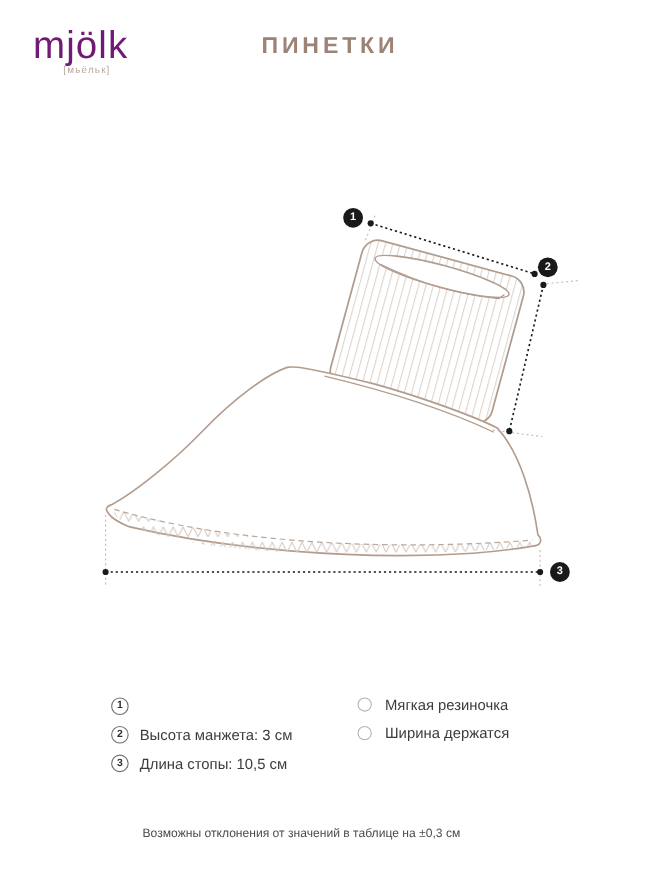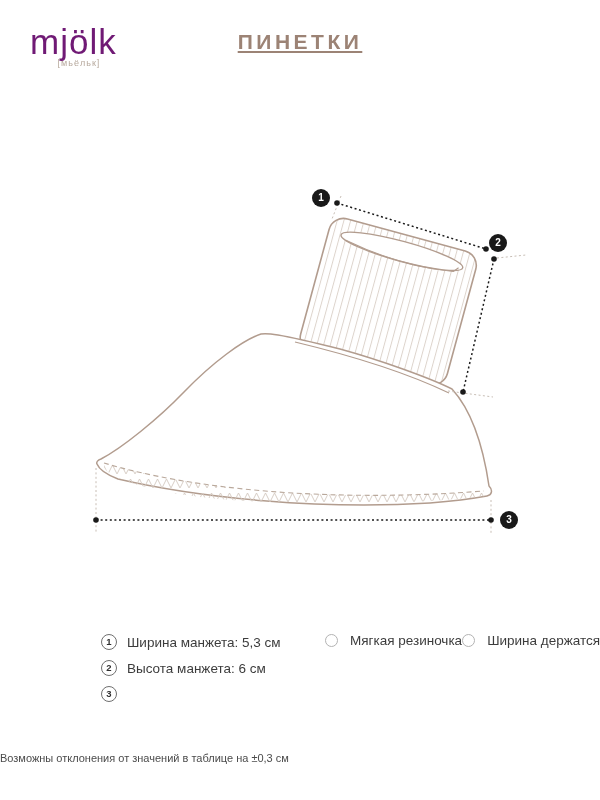--- a/index.html
+++ b/index.html
@@ -4,44 +4,44 @@
 <style>
   * { margin: 0; padding: 0; box-sizing: border-box; }
   html, body { width: 600px; height: 800px; background: #ffffff; font-family: "Liberation Sans", sans-serif; }
   #page { position: relative; width: 600px; height: 800px; background: #ffffff; overflow: hidden; }
 
   
   .logo-block { position: absolute; left: 30px; top: 24px; width: 100px; }
   .logo-text { font-size: 35px; font-weight: 400; color: #701a75; letter-spacing: 1px; line-height: 1; }
   .logo-sub { display: block; text-align: center; font-size: 9px; color: #b7a99d; letter-spacing: 1px; margin-top: -1px; padding-right: 2px; }
   .page-title { position: absolute; left: 0; top: 30px; width: 600px; text-align: center;
-                font-size: 21px; font-weight: 700; letter-spacing: 3.5px; color: #9c8375; text-decoration: underline; }
+                font-size: 21px; font-weight: 700; letter-spacing: 3.5px; color: #9c8375; }
 
   
   #diagram-svg { position: absolute; left: 0; top: 0; width: 600px; height: 800px; }
   .badge { position: absolute; width: 18px; height: 18px; border-radius: 50%; background: #191919;
            color: #ffffff; font-size: 10px; font-weight: 700; display: flex; align-items: center;
            justify-content: center; line-height: 1; }
 
   
   .measure-list { position: absolute; left: 101px; top: 634px; display: flex; flex-direction: column; gap: 10px; }
   .m-row { display: flex; align-items: center; height: 16px; }
   .m-num { width: 16px; height: 16px; border-radius: 50%; border: 1px solid #6f6f6f; color: #2f2f2f;
            font-size: 9.5px; font-weight: 700; display: flex; align-items: center; justify-content: center;
            flex: 0 0 16px; line-height: 1; }
   .m-label { margin-left: 10px; font-size: 13.5px; color: #3c3c3c; white-space: nowrap; }
 
   
-  .feature-list { position: absolute; left: 325px; top: 633px; display: flex; flex-direction: row; }
+  .feature-list { position: absolute; left: 325px; top: 633px; display: flex; flex-direction: column; gap: 12px; }
   .f-row { display: flex; align-items: center; height: 14px; }
   .f-dot { width: 13px; height: 13px; border-radius: 50%; border: 1px solid #b3b3b3; background: #ffffff; flex: 0 0 13px; }
   .f-label { margin-left: 12px; font-size: 13.5px; color: #3c3c3c; white-space: nowrap; }
 
   
-  .footer-note { position: absolute; left: 0; top: 752px; width: 548px; text-align: left;
+  .footer-note { position: absolute; left: 0; top: 752px; width: 548px; text-align: center;
                  font-size: 11px; color: #4b4b4b; }
 </style>
 </head>
 <body>
 
 <div id="page">
 
   <div class="logo-block">
     <div class="logo-text">mjölk</div>
     <span class="logo-sub">[мьёльк]</span>
@@ -112,28 +112,28 @@
     </g>
   </svg>
 
   <div class="badge" style="left:312px; top:189px;">1</div>
   <div class="badge" style="left:489px; top:234px;">2</div>
   <div class="badge" style="left:500px; top:511px;">3</div>
 
   <div class="measure-list">
     <div class="m-row">
       <span class="m-num">1</span>
-      <span class="m-label">Ширина манжета: 5,3 см</span>
     </div>
     <div class="m-row">
       <span class="m-num">2</span>
-      <span class="m-label">Высота манжета: 6 см</span>
+      <span class="m-label">Высота манжета: 3 см</span>
     </div>
     <div class="m-row">
       <span class="m-num">3</span>
+      <span class="m-label">Длина стопы: 10,5 см</span>
     </div>
   </div>
 
   <div class="feature-list">
     <div class="f-row">
       <span class="f-dot"></span>
       <span class="f-label">Мягкая резиночка</span>
     </div>
     <div class="f-row">
       <span class="f-dot"></span>

